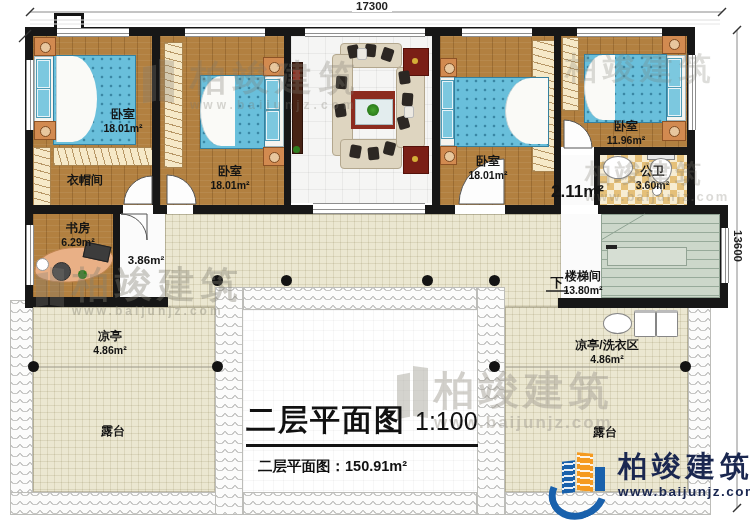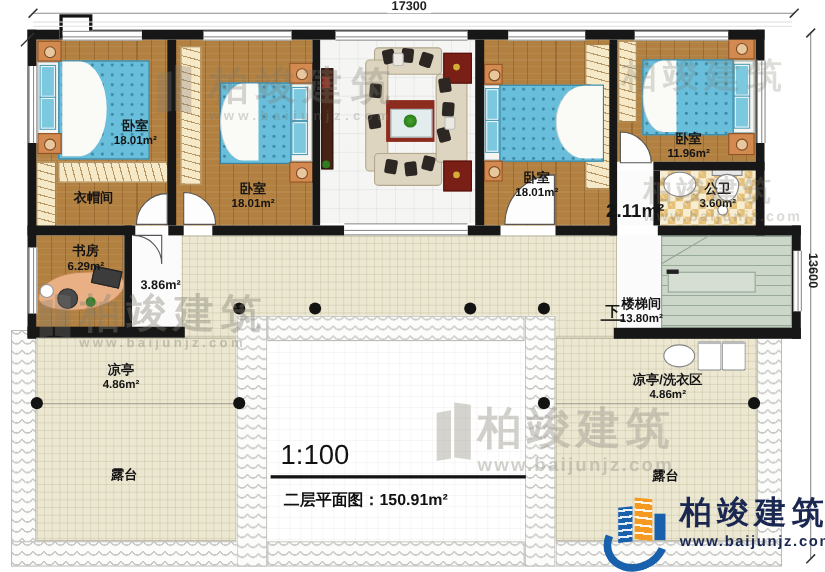--- a/index.html
+++ b/index.html
@@ -341,20 +341,21 @@
     <i style="left:7px;top:10px;width:13px;height:44px;transform:skewY(-10deg);background:rgba(160,157,146,.45);"></i>
     <i style="left:23px;top:3px;width:15px;height:50px;transform:skewY(8deg);background:rgba(160,157,146,.45);"></i>
   </div>
   <div class="wm" style="left:434px;top:370px;font-size:40px;letter-spacing:5px;color:rgba(160,157,146,.48);">
     <span>柏竣建筑</span>
     <span class="u" style="font-size:17px;letter-spacing:2px;margin-top:4px;">www.baijunjz.com</span>
   </div>
 
   <div class="titleblock">
     <div class="trow">
+      <span class="t1">二层平面图</span>
       <span class="t2">1:100</span>
     </div>
     <div class="tline"></div>
     <div class="t3">二层平面图：150.91m²</div>
 
   </div>
 
   <div class="logo">
     <div class="lgmark">
       <div class="sw"></div>

